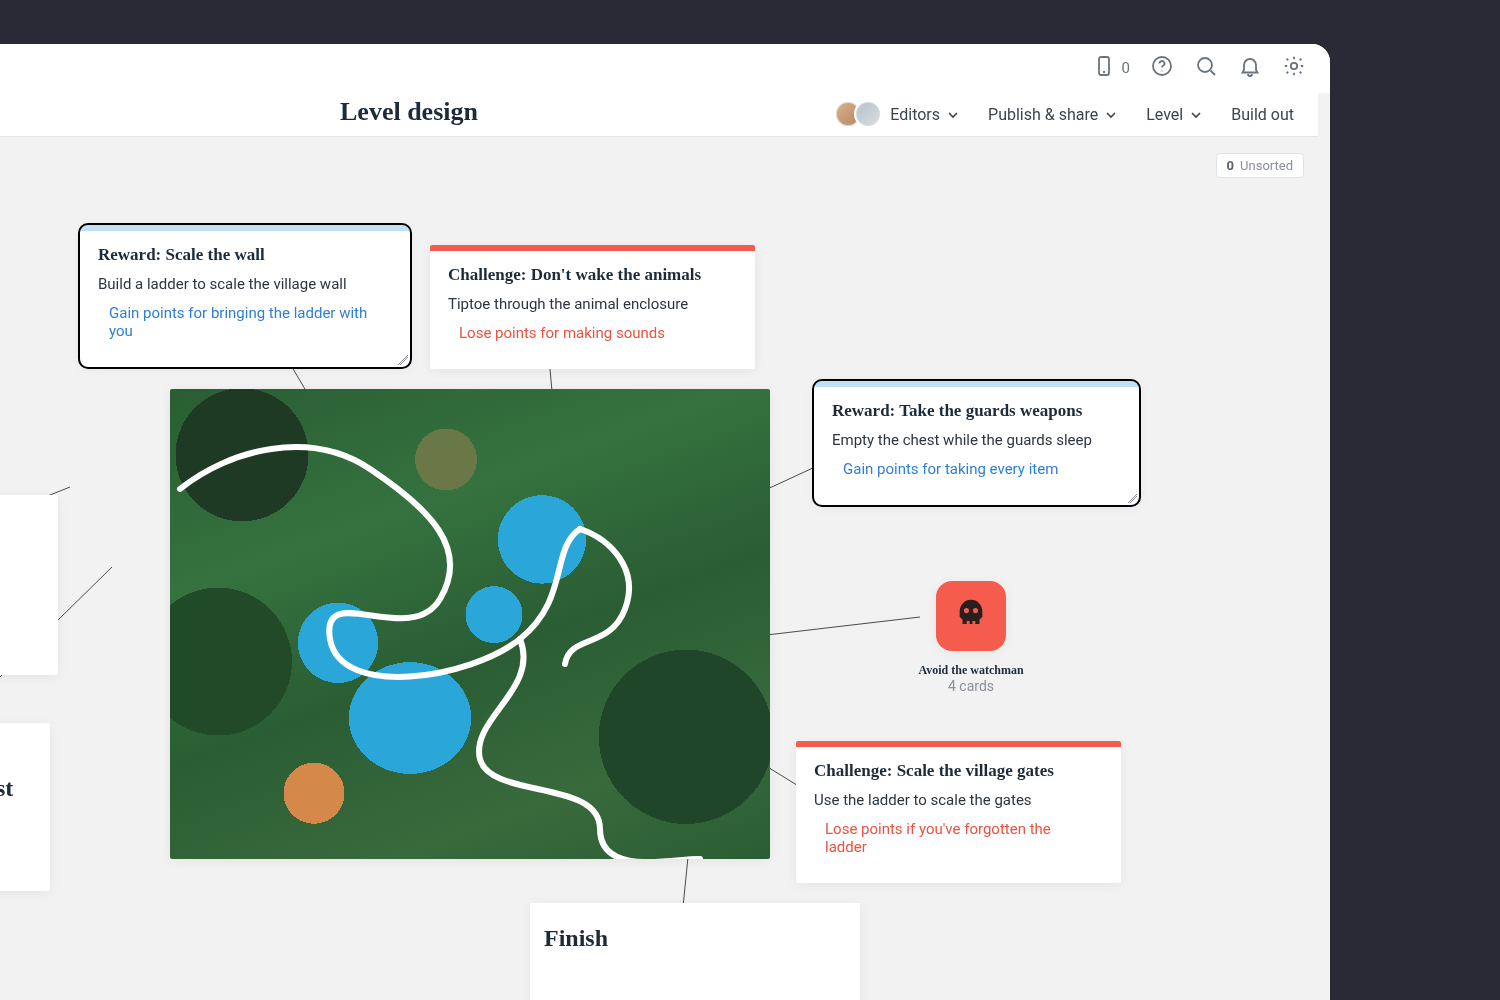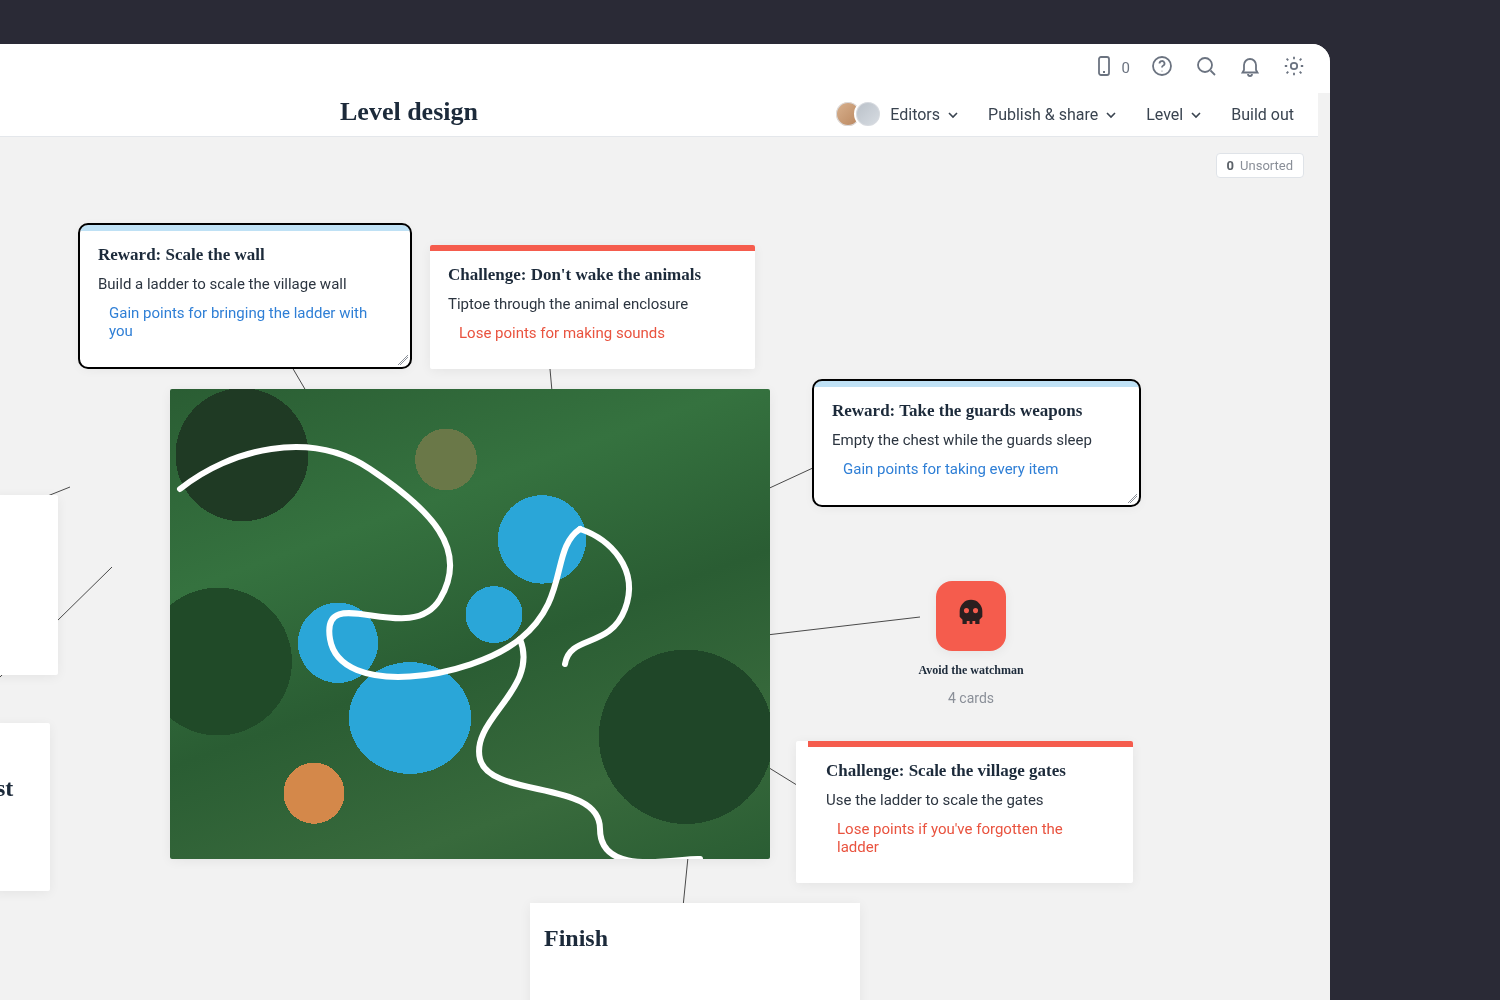--- a/index.html
+++ b/index.html
@@ -194,21 +194,21 @@
     border-radius: 16px;
     display: flex; align-items: center; justify-content: center;
     margin: 0 auto 12px;
     box-shadow: var(--shadow);
   }
   .stack .tile svg { width: 34px; height: 34px; fill: #2a1f1f; }
   .stack .label {
     font-family: Georgia, "Times New Roman", serif;
     font-weight: 700; font-size: 12px; color: #1c2a3a;
   }
-  .stack .meta { font-size: 14px; color: #8a8f98; margin-top: 12px; }
+  .stack .meta { font-size: 14px; color: #8a8f98; margin-top: 0; }
 
   
   .ghost-card {
     position: absolute;
     background: #fff;
     box-shadow: var(--shadow);
     border-radius: 2px;
   }
   .ghost-text {
     position: absolute; left: 18px;
@@ -377,21 +377,21 @@
         <span>
           <svg viewBox="0 0 24 24">
               <path d="M12 2a8 8 0 0 0-8 8v4l2 2v3h3v-2h2v2h2v-2h2v2h3v-3l2-2v-4a8 8 0 0 0-8-8zm-3.2 9.4a1.8 1.8 0 1 1 0-3.6 1.8 1.8 0 0 1 0 3.6zm6.4 0a1.8 1.8 0 1 1 0-3.6 1.8 1.8 0 0 1 0 3.6z"></path>
             </svg>
         </span>
       </div>
       <div class="label">Avoid the watchman</div>
       <div class="meta">4 cards</div>
     </div>
 
-    <div class="card challenge" style="left:796px; top:604px; width:325px;padding-left:12px;">
+    <div class="card challenge" style="left:796px; top:604px; width:325px;">
       <div class="bar"></div>
       <div class="inner">
         <h3>Challenge: Scale the village gates</h3>
         <p>Use the ladder to scale the gates</p>
         <p class="outcome">Lose points if you've forgotten the ladder</p>
       </div>
     </div>
 
     <div class="finish-card">
       <h3>Finish</h3>

